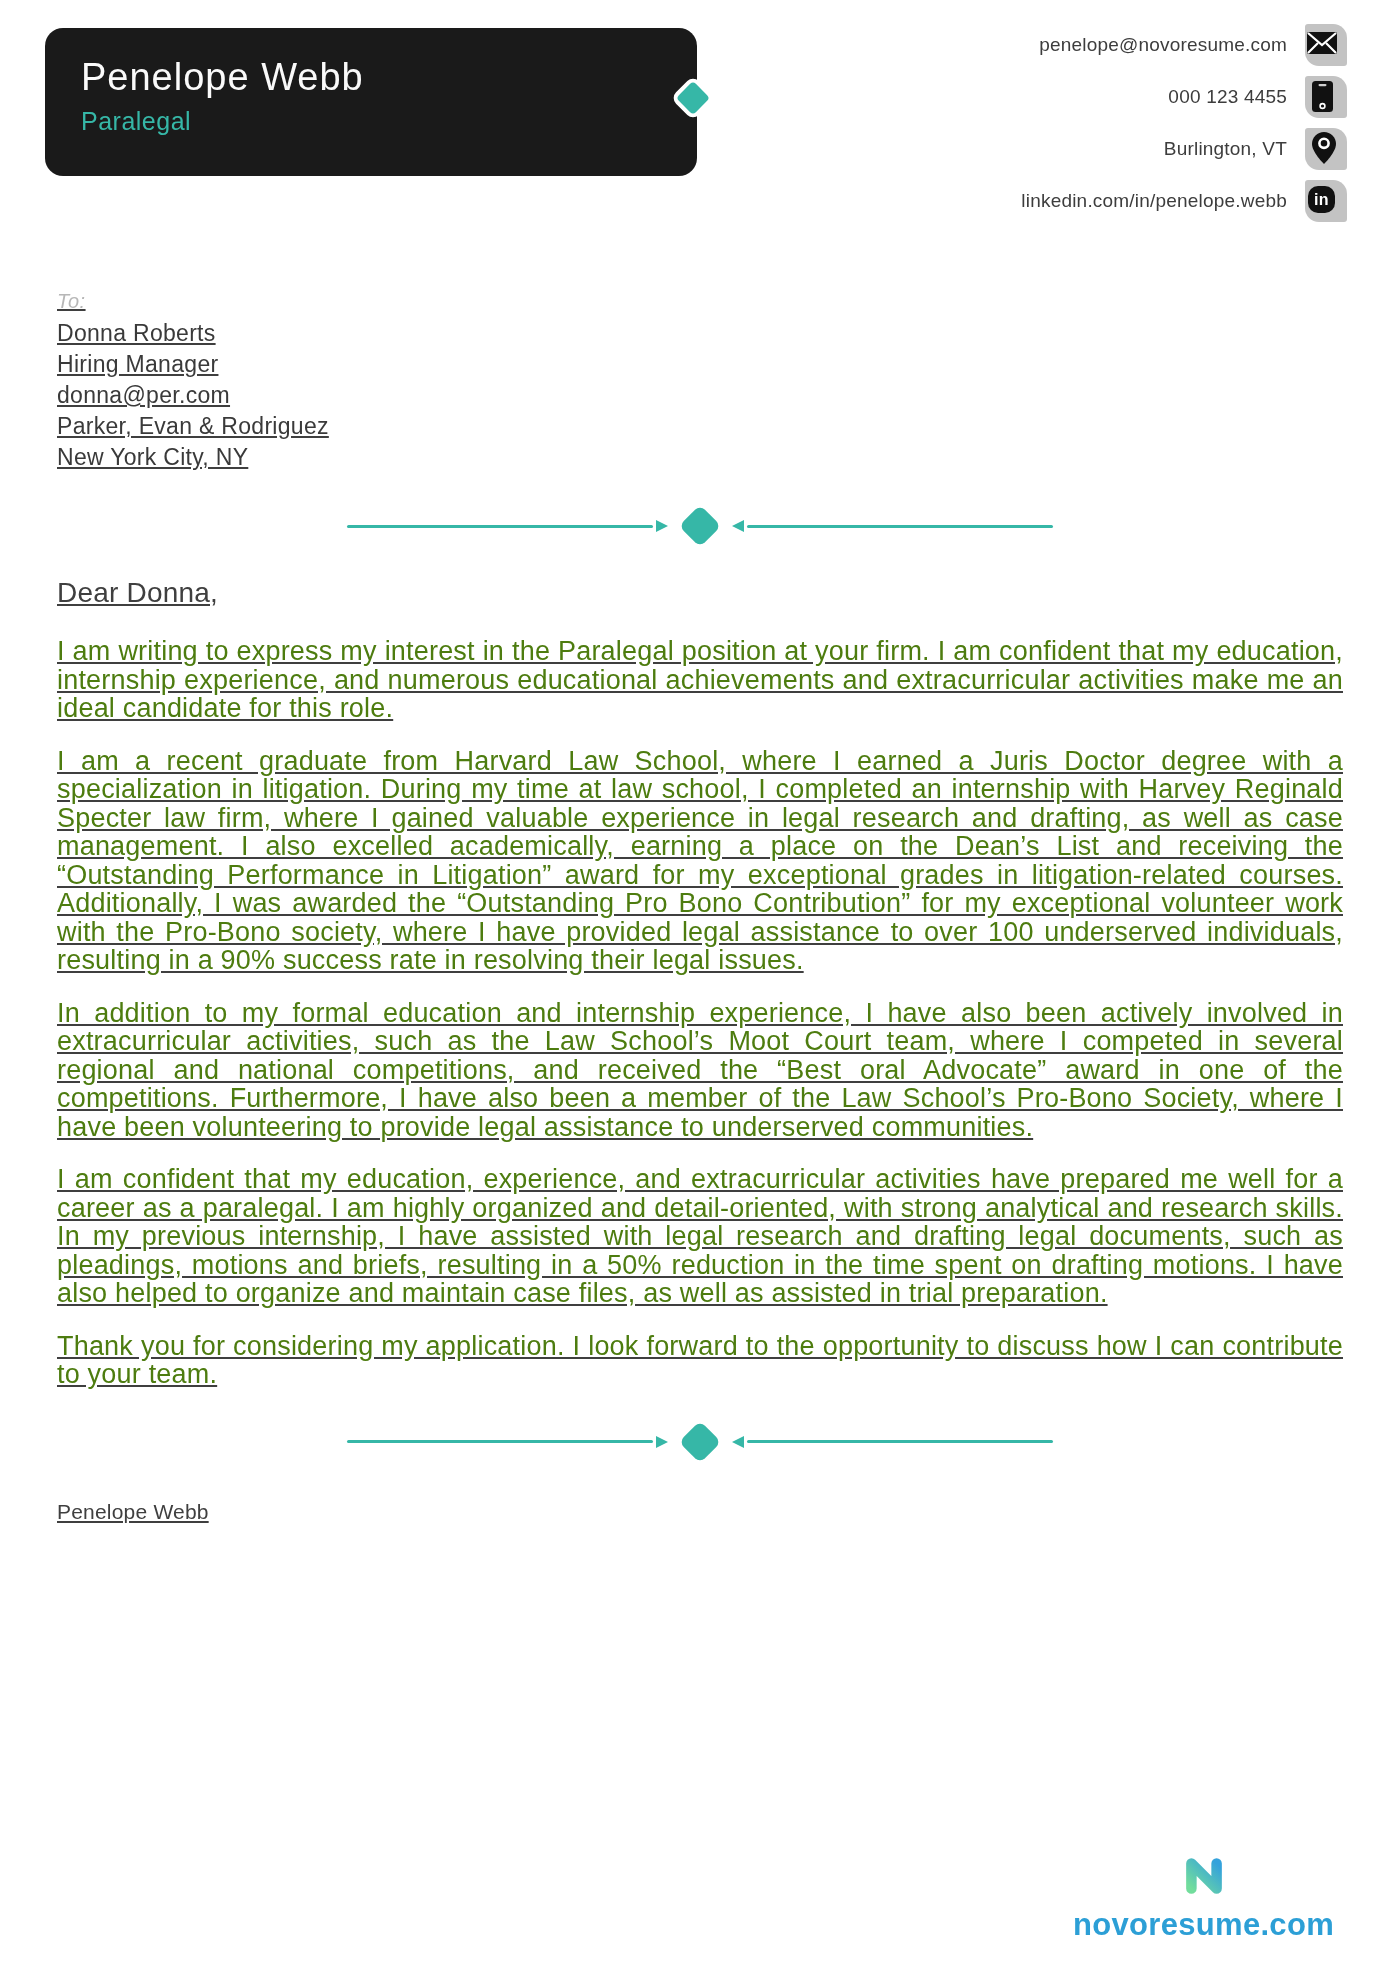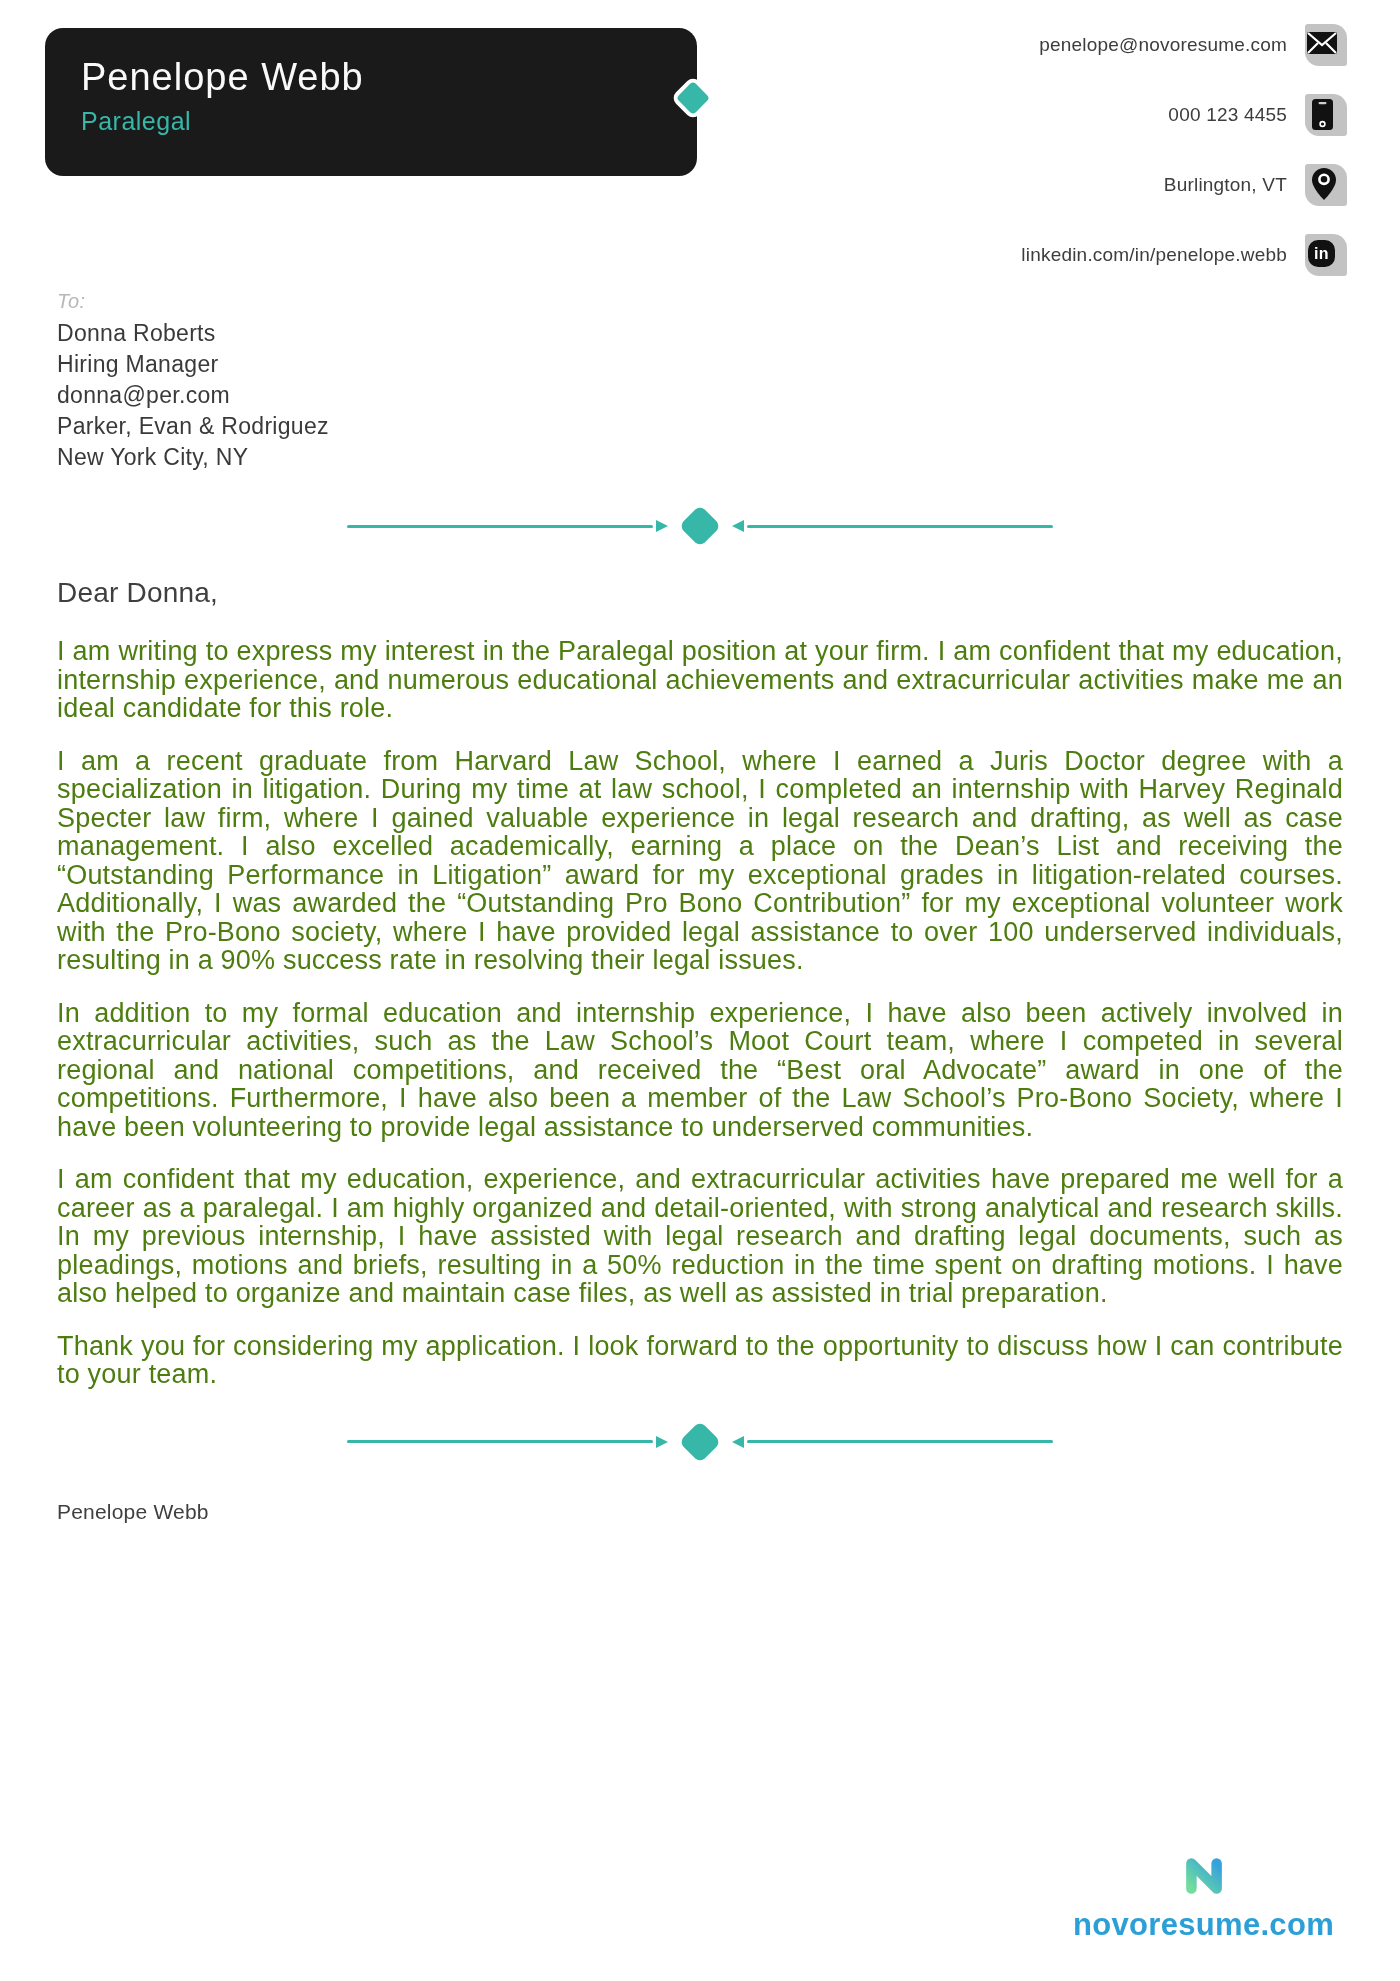--- a/index.html
+++ b/index.html
@@ -48,21 +48,21 @@
     border-radius: 8px;
     transform: rotate(45deg);
   }
 
   
   .contact {
     position: absolute;
     top: 24px; right: 53px;
     display: flex;
     flex-direction: column;
-    gap: 28px;
+    gap: 10px;
   }
   .contact-row {
     display: flex;
     align-items: center;
     justify-content: flex-end;
     gap: 18px;
     cursor: default;
   }
   .contact-row .contact-text {
     font-size: 19px;
@@ -89,21 +89,21 @@
     display: flex;
     align-items: center;
     justify-content: center;
     color: #ffffff;
     font-size: 16px;
     font-weight: bold;
     letter-spacing: 0.5px;
   }
 
   
-  .content { padding: 290px 57px 0 57px; }
+  .content { padding: 290px 57px 0 57px; text-decoration: underline; }
 
   .to-label {
     font-size: 20px;
     font-style: italic;
     color: #b7b7b7;
     letter-spacing: 0.5px;
     margin-bottom: 5px;
   }
   .recipient-line {
     font-size: 23px;

